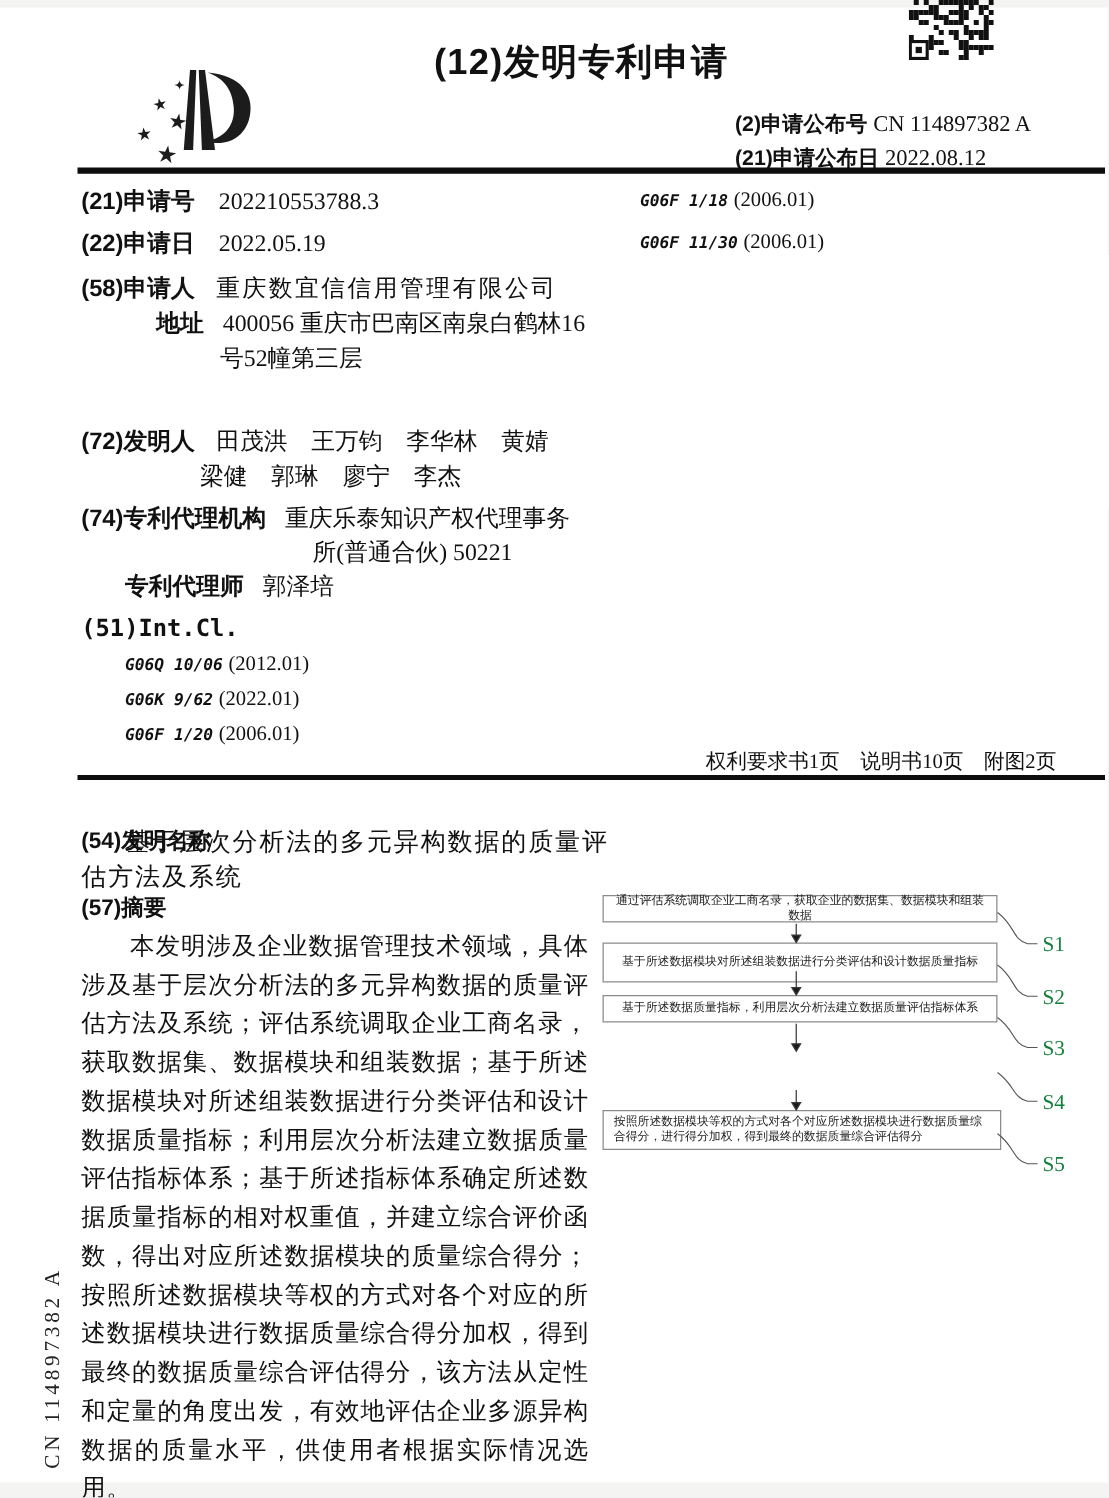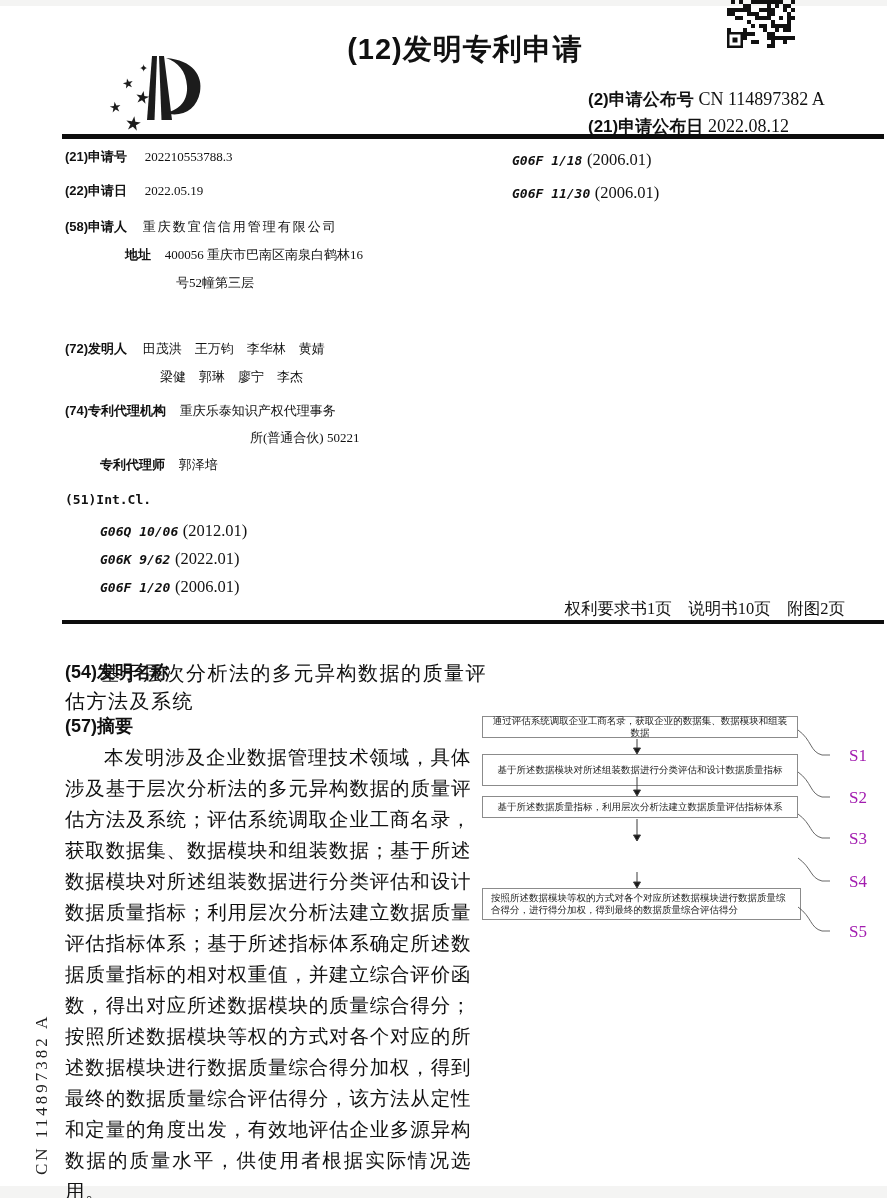--- a/index.html
+++ b/index.html
@@ -3,37 +3,37 @@
 <meta charset="utf-8">
 <style>
   html,body{margin:0;padding:0;background:#e8e8e8;}
   .page{position:relative;width:887px;height:1198px;background:#ffffff;overflow:hidden;
         font-family:"Liberation Sans",sans-serif;color:#111;}
   .abs{position:absolute;}
   .band{background:#f4f4f3;}
   .rule{background:#0d0d0d;}
   .lbl{font-weight:bold;font-family:"Liberation Sans",sans-serif;}
   .val{font-family:"Liberation Serif",serif;}
-  .bib{font-size:13px;white-space:nowrap;}
+  .bib{font-size:19px;white-space:nowrap;}
   .doc-title{font-size:29px;font-weight:bold;letter-spacing:1px;text-align:center;}
   .pubrow{font-size:17px;white-space:nowrap;}
   .pubrow .val{font-size:18px;}
   .cls-code{font-style:italic;font-weight:bold;font-family:"DejaVu Sans Mono",monospace;font-size:13px;}
   .cls-year{font-family:"Liberation Serif",serif;font-size:16.5px;}
   .pages{font-family:"Liberation Serif",serif;font-size:16.5px;}
   .sect-label{font-size:18px;font-weight:bold;}
   .title-line{font-size:20px;font-family:"Liberation Serif",serif;letter-spacing:1.5px;}
   .abstract{font-size:19.5px;line-height:31px;font-family:"Liberation Serif",serif;
             text-align:justify;text-indent:2em;letter-spacing:0.5px;}
   .fc-box{position:absolute;border:1px solid #8b8b8b;background:#fff;box-sizing:border-box;
           font-size:9.5px;line-height:12px;color:#222;display:flex;align-items:center;
           justify-content:center;text-align:center;padding:1px 8px;
           font-family:"Liberation Sans",sans-serif;}
   .fc-box.left{justify-content:flex-start;text-align:left;}
-  .s-label{font-family:"Liberation Serif",serif;font-size:17px;color:#a21caf;margin-left:15px;}
+  .s-label{font-family:"Liberation Serif",serif;font-size:17px;color:#15803d;}
   .side-label{font-family:"Liberation Serif",serif;font-size:17px;letter-spacing:3px;
               transform-origin:0 0;transform:rotate(-90deg);white-space:nowrap;color:#222;}
 </style>
 </head>
 <body>
 
 <div class="page">
 
   <div class="abs band" style="left:0;top:0;width:887px;height:6px;"></div>
   <div class="abs band" style="left:0;top:1186px;width:887px;height:12px;"></div>

